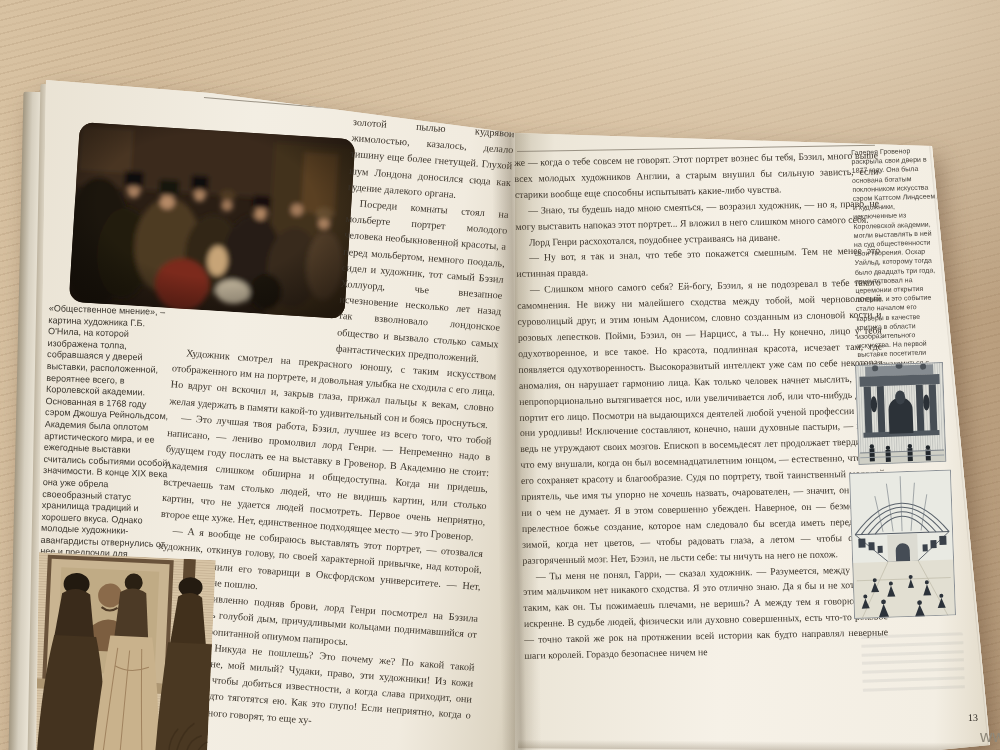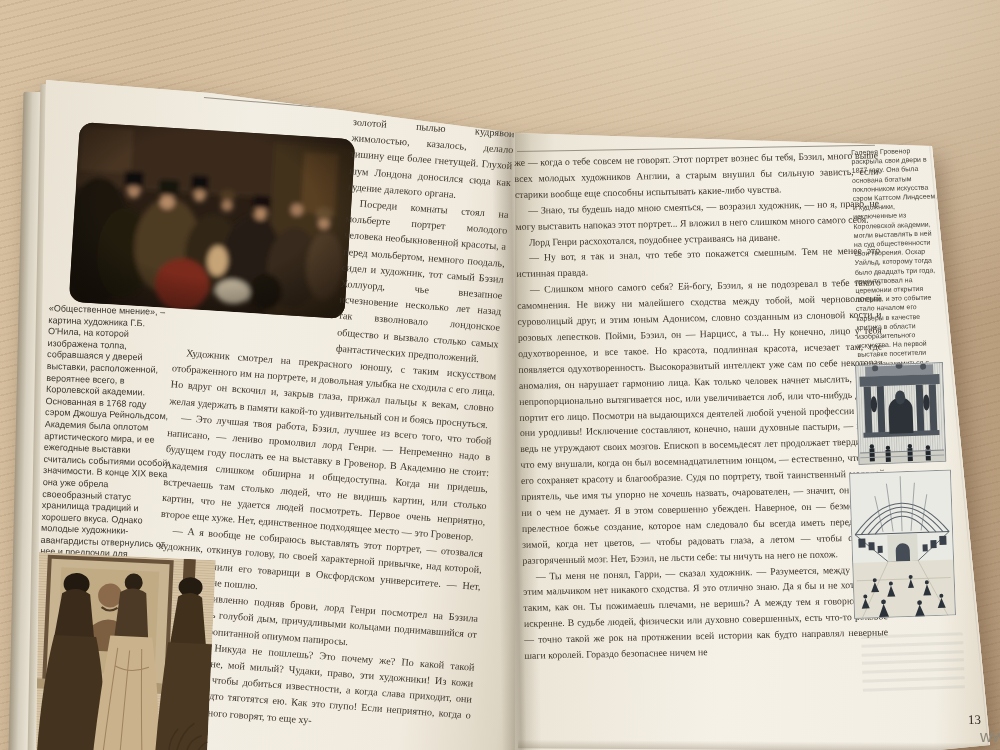--- a/index.html
+++ b/index.html
@@ -46,21 +46,21 @@
   .illTop{left:80px;top:122px;width:276px;height:180px;border-radius:14px;transform:rotate(3.6deg);
     box-shadow:inset 0 0 0 1px rgba(60,45,30,.25)}
   .illBottom{left:34px;top:552px;width:182px;height:200px;transform:rotate(2.6deg)}
   .illR1{left:855px;top:365px;width:88px;height:100px;transform:rotate(-2deg)}
   .illR2{left:849px;top:473px;width:102px;height:146px;transform:rotate(-2deg)}
   .ill svg{display:block;width:100%;height:100%}
   .bleed{position:absolute;left:862px;top:634px;width:102px;height:58px;transform:rotate(-2deg);
     background:repeating-linear-gradient(180deg,rgba(130,134,140,.20) 0 3px,rgba(0,0,0,0) 3px 8.8px);
     filter:blur(.6px);opacity:.6;border-radius:3px}
   .pagenum{position:absolute;left:968px;top:712px;font-family:"Liberation Serif",serif;
-    font-size:13px;color:#2f2a24;transform:rotate(-1deg)}
+    font-size:10px;color:#2f2a24;transform:rotate(-1deg)}
   .watermark{position:absolute;left:980px;top:727px;font-size:17px;color:#8e887a;letter-spacing:.3px}
 </style>
 </head>
 <body>
 
 <div class="photo">
   <div class="book-wrap">
     <div class="stack stack1"></div>
     <div class="stack stack2"></div>
 

